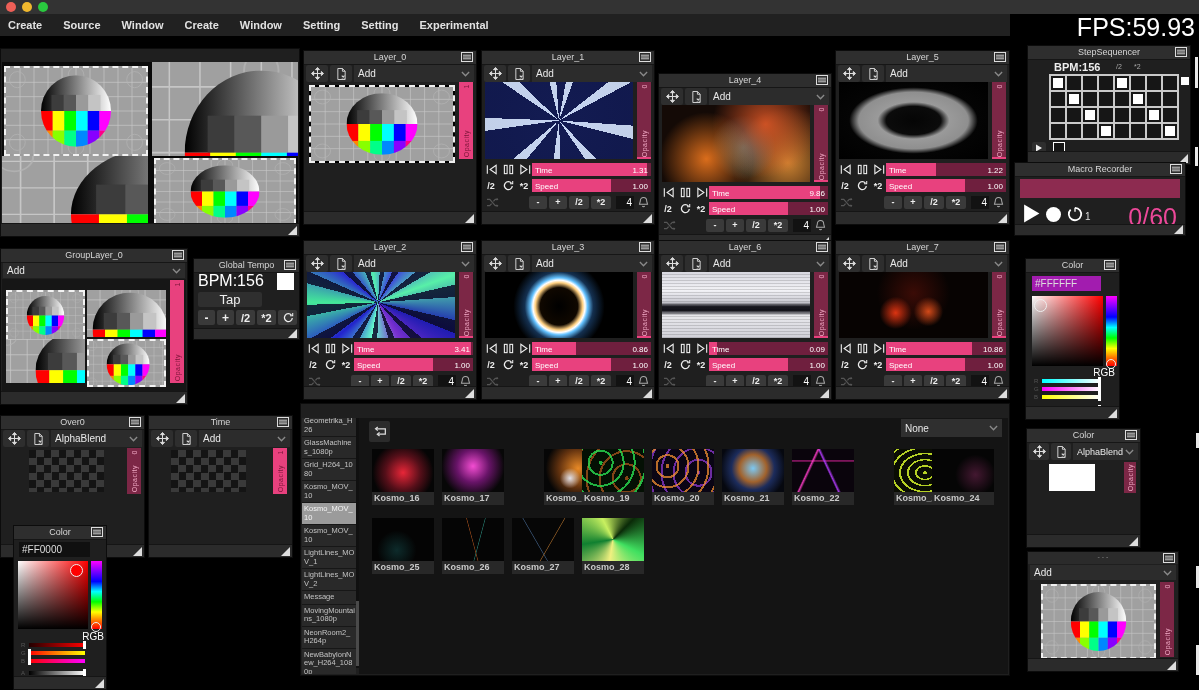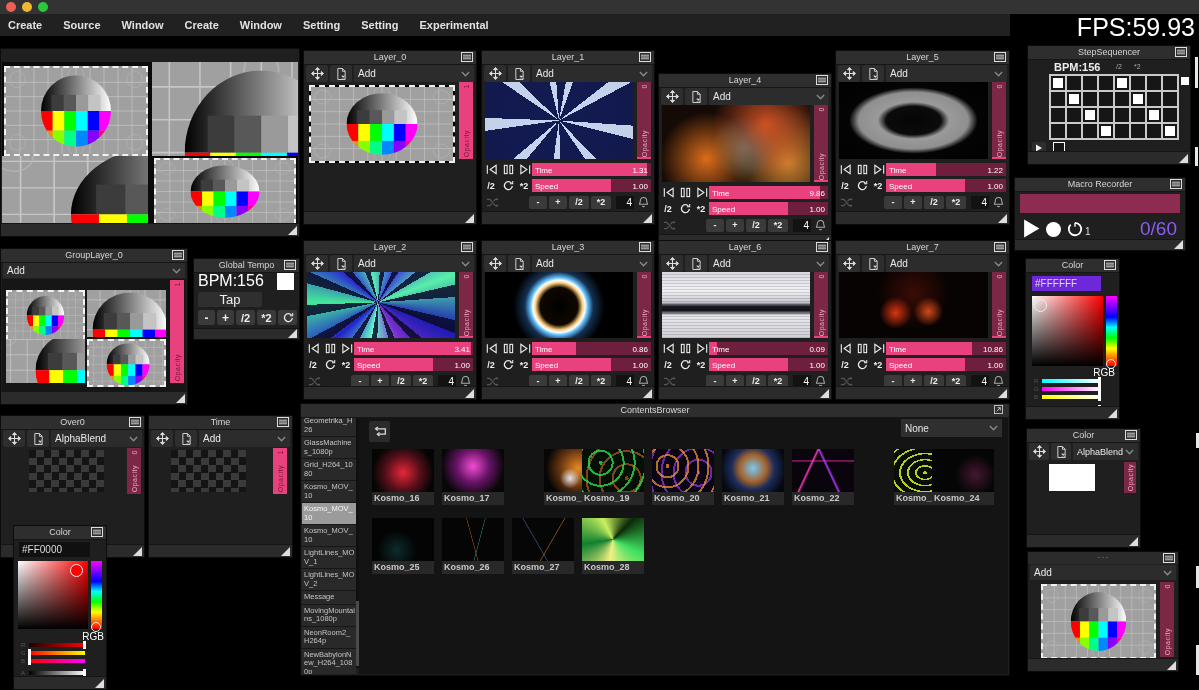--- a/index.html
+++ b/index.html
@@ -690,26 +690,20 @@
           <div class="chandle" style="right: -1px;"></div>
         </div>
       </div>
     </div>
   <div class="pbot">
       <div class="tri"></div>
     </div>
 </div>
 
 <div class="panel" style="left:300px;top:403px;width:710px;height:273px">
-  <div class="ptitle"><span>ContentsBrowser</span><span class="micon expic">
-        <svg viewBox="0 0 10 10" width="9" height="9" fill="none" stroke="#ccc">
-          <rect x="0.5" y="0.5" width="9" height="9"></rect>
-          <path d="M3 7L7 3M7 3H4M7 3v3"></path>
-        </svg>
-      </span></div>
   <div id="browser-list" style="margin-top: 0px;">
       <div class="fitem" style="margin-top: -3px;">Geometrika_H26</div>
       <div class="fitem">GlassMachines_1080p</div>
       <div class="fitem">Grid_H264_1080</div>
       <div class="fitem">Kosmo_MOV_10</div>
       <div class="fitem sel">Kosmo_MOV_10</div>
       <div class="fitem">Kosmo_MOV_10</div>
       <div class="fitem">LightLines_MOV_1</div>
       <div class="fitem">LightLines_MOV_2</div>
       <div class="fitem">Message</div>
@@ -855,51 +849,51 @@
       <svg viewBox="0 0 8 8" width="8" height="8" fill="#eee">
         <path d="M1 0.5l6 3.5-6 3.5z"></path>
       </svg>
     </div>
   <div style="position:absolute;left:25px;top:96px;width:10px;height:10px;border:1.5px solid #fff;background:#161616"></div>
   <div class="pbot">
       <div class="tri"></div>
     </div>
 </div>
 
-<div class="panel" style="left:1014px;top:177px;width:172px;height:74px">
+<div class="panel" style="left:1014px;top:162px;width:172px;height:74px">
   <div class="ptitle"><span>Macro Recorder</span><span class="micon">
         <svg viewBox="0 0 12 10" width="12" height="10">
           <rect x="0.5" y="0.5" width="11" height="9" fill="none" stroke="#ddd"></rect>
           <path d="M2 3.2h8M2 5h8M2 6.8h8" stroke="#ddd" stroke-width="0.9" fill="none"></path>
         </svg>
       </span></div>
   <div style="position:absolute;left:5px;top:16px;right:5px;height:19px;background:#8d2b50"></div>
   <div class="mplay" style="position:absolute;left:8px;top:41px;width:17px;height:19px"><svg viewBox="0 0 16 18" width="17" height="19" fill="#fff">
         <path d="M1 0.5l14.5 8.5L1 17.5z"></path>
       </svg></div>
   <div style="position:absolute;left:31px;top:44px;width:15px;height:15px;border-radius:50%;background:#fff"></div>
   <div class="clkic" style="position:absolute;left:52px;top:43px;width:16px;height:16px"><svg viewBox="0 0 18 18" width="16" height="16" fill="none" stroke="#fff" stroke-width="2">
         <path d="M9 2a7 7 0 1 1-4.9 2"></path>
         <path d="M9 2v4.5" stroke-width="1.5"></path>
       </svg></div>
   <div style="position:absolute;left:70px;top:48px;font-size:10px;color:#ddd">1</div>
-  <div style="position:absolute;right:8px;top:40px;font-size:19px;color:#8b5cf6">0/60</div>
+  <div style="position:absolute;right:8px;top:40px;font-size:25px;color:#ec4899">0/60</div>
   <div class="pbot" style="height:10px">
       <div class="tri"></div>
     </div>
 </div>
 
 <div class="panel" style="left:1025px;top:258px;width:95px;height:162px">
   <div class="ptitle"><span>Color</span><span class="micon">
         <svg viewBox="0 0 12 10" width="12" height="10">
           <rect x="0.5" y="0.5" width="11" height="9" fill="none" stroke="#ddd"></rect>
           <path d="M2 3.2h8M2 5h8M2 6.8h8" stroke="#ddd" stroke-width="0.9" fill="none"></path>
         </svg>
       </span></div>
-  <div style="position:absolute;left:6px;top:17px;width:66px;height:15px;background:#6d28d9;font-size:10px;color:#ddd;line-height:15px;padding-left:3px">#FFFFFF</div>
+  <div style="position:absolute;left:6px;top:17px;width:66px;height:15px;background:#a21caf;font-size:10px;color:#ddd;line-height:15px;padding-left:3px">#FFFFFF</div>
   <div style="position:absolute;left:6px;top:37px;width:71px;height:70px;background:linear-gradient(to top, #000, rgba(0,0,0,0)),linear-gradient(to right, #fff, #f00)"></div>
   <div class="ring" style="left:8px;top:40px;width:11px;height:11px"></div>
   <div class="hue" style="position:absolute;left:80px;top:37px;width:11px;height:70px"></div>
   <div class="ring" style="left:80px;top:100px;width:8px;height:8px"></div>
   <div style="position:absolute;right:4px;top:108px;font-size:10px;color:#fff">RGB</div>
   <div id="sliders-right" style="position:absolute;left:8px;top:119px;width:66px;display:flex;flex-direction:column;gap:2px">
       <div class="cslider-row">
         <span class="cslider-ch">R</span>
         <div class="cslider" style="background: linear-gradient(to right, rgb(0, 255, 255), rgb(255, 255, 255));">
           <div class="chandle" style="right: -1px;"></div>

